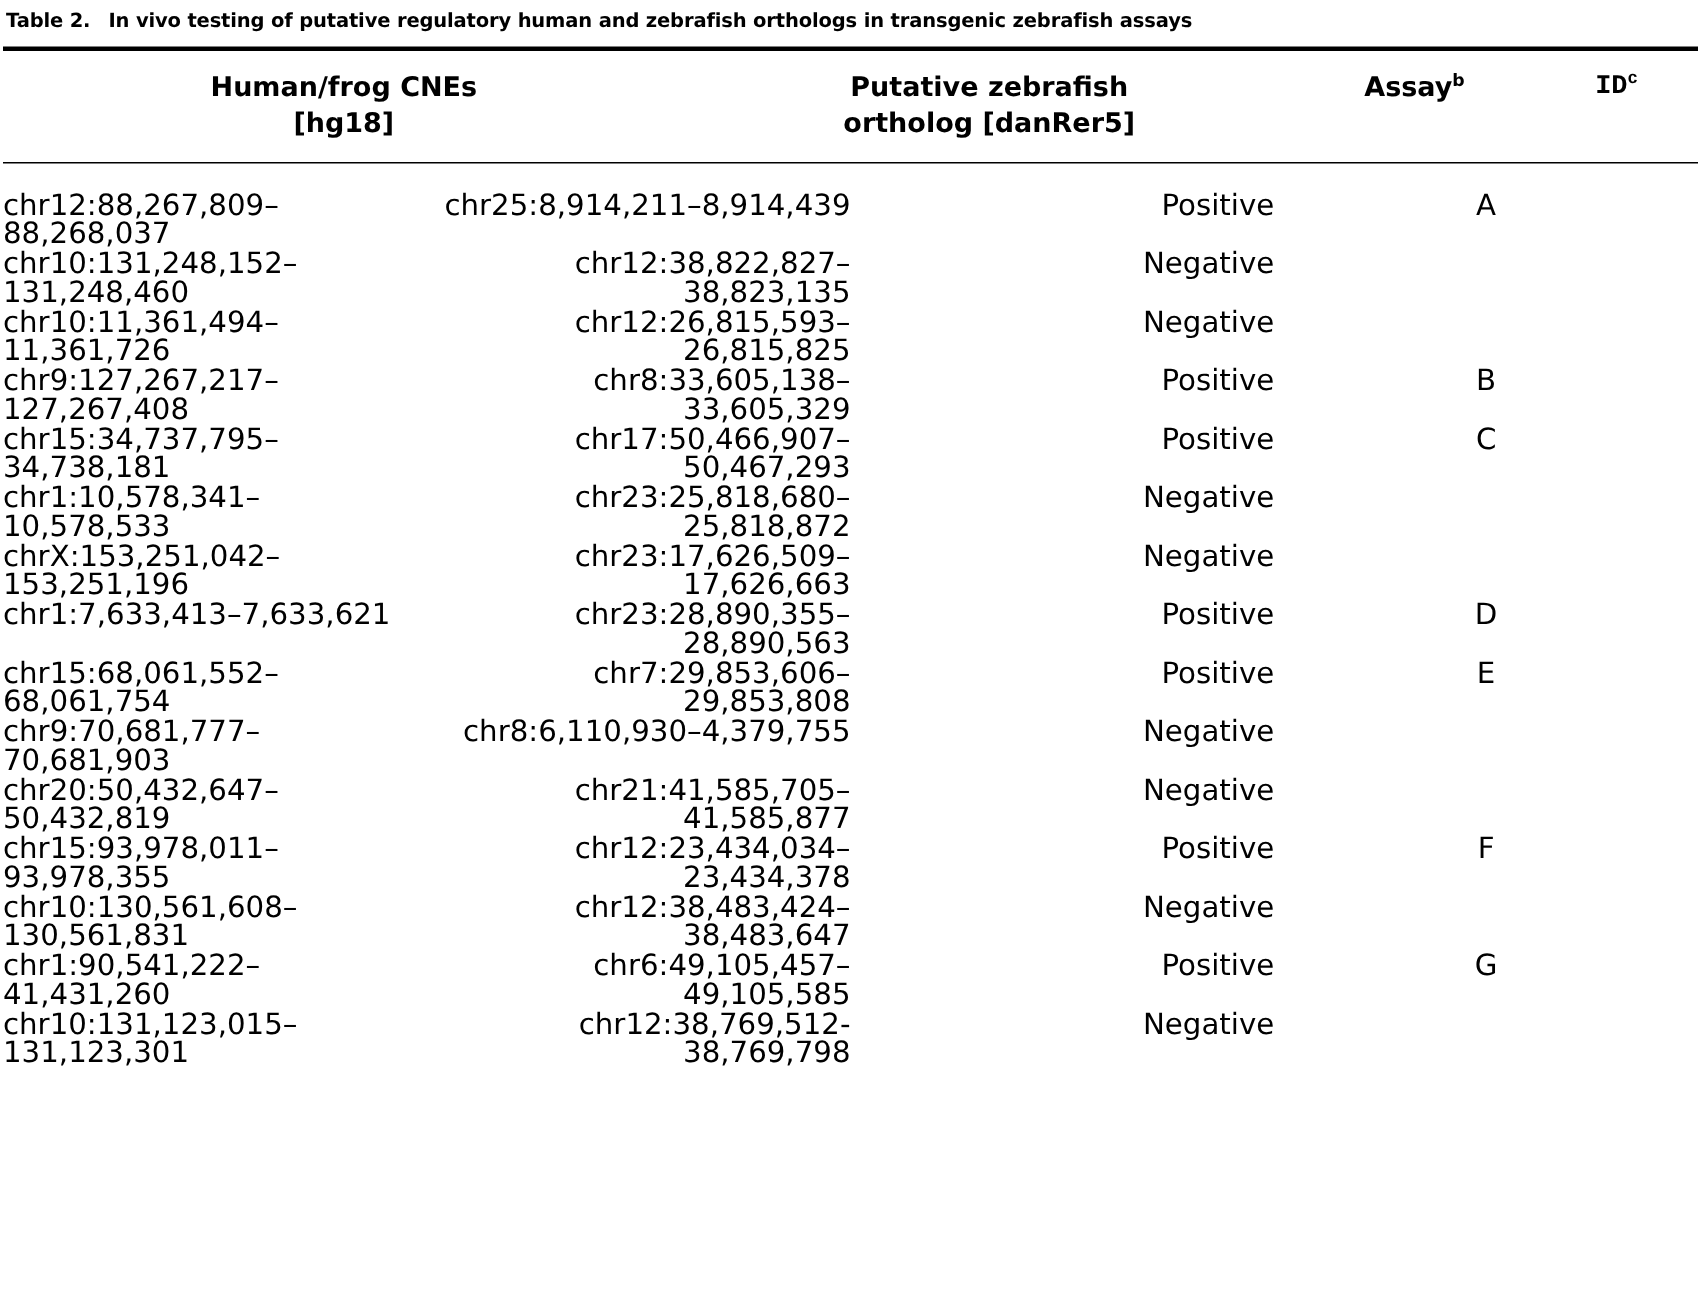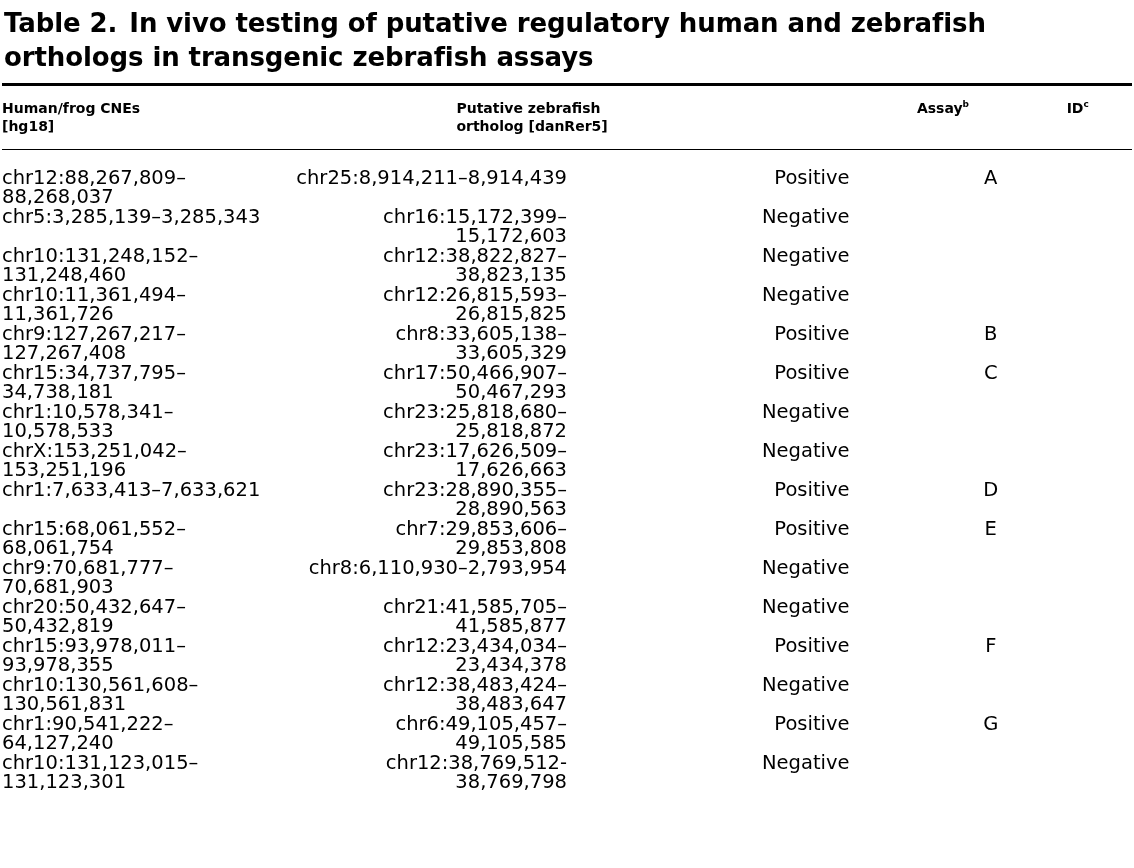--- a/index.html
+++ b/index.html
@@ -14,21 +14,21 @@
     color: #000000;
     overflow: hidden;
   }
   .page {
     width: 1134px;
     box-sizing: border-box;
     padding: 0 2px;
   }
   
   .table-title {
-    font-size: 26px;
+    font-size: 13px;
     line-height: 1.32;
     font-weight: bold;
     padding: 6px 4px 8px 2px;
     letter-spacing: -0.1px;
   }
   .table-title .label {
     margin-right: 12px;
   }
   .rule-thick {
     border-top: 3px solid #000;
@@ -38,34 +38,35 @@
     border-top: 1.6px solid #000;
     margin: 0;
   }
   
   table.main {
     width: 100%;
     border-collapse: collapse;
     table-layout: fixed;
   }
   table.main th {
-    font-size: 14px;
+    font-size: 18px;
     font-weight: bold;
     vertical-align: top;
     padding: 0;
     line-height: 1.32;
+    text-align: center;
   }
   thead .head-row th {
     padding-top: 13px;
     padding-bottom: 13px;
   }
   th.c1 { text-align: left; width: 452px; padding-left: 2px;}
   th.c2 { text-align: left; width: 404px; }
   th.c3 { text-align: center; width: 160px; }
-  th.c4 { text-align: center; width: 108px; }
+  th.c4 { text-align: center; width: 108px; font-family: Liberation Mono, monospace; }
   table.main td {
     font-size: 19.5px;
     font-weight: normal;
     padding: 0;
     line-height: 1.0;
     vertical-align: top;
   }
   td.c1 { text-align: left; padding-left: 2px; }
   td.c2 { text-align: right; }
   td.c3 { text-align: right; }
@@ -115,26 +116,20 @@
 
   <table class="main">
     <tbody id="tbody">
         <tr>
           <td class="c1">chr12:88,267,809–88,268,037</td>
           <td class="c2">chr25:8,914,211–8,914,439</td>
           <td class="c3"><span>Positive</span></td>
           <td class="c4">A</td>
         </tr>
         <tr>
-          <td class="c1">chr5:3,285,139–3,285,343</td>
-          <td class="c2">chr16:15,172,399–15,172,603</td>
-          <td class="c3"><span>Negative</span></td>
-          <td class="c4"></td>
-        </tr>
-        <tr>
           <td class="c1">chr10:131,248,152–131,248,460</td>
           <td class="c2">chr12:38,822,827–38,823,135</td>
           <td class="c3"><span>Negative</span></td>
           <td class="c4"></td>
         </tr>
         <tr>
           <td class="c1">chr10:11,361,494–11,361,726</td>
           <td class="c2">chr12:26,815,593–26,815,825</td>
           <td class="c3"><span>Negative</span></td>
           <td class="c4"></td>
@@ -170,21 +165,21 @@
           <td class="c4">D</td>
         </tr>
         <tr>
           <td class="c1">chr15:68,061,552–68,061,754</td>
           <td class="c2">chr7:29,853,606–29,853,808</td>
           <td class="c3"><span>Positive</span></td>
           <td class="c4">E</td>
         </tr>
         <tr>
           <td class="c1">chr9:70,681,777–70,681,903</td>
-          <td class="c2">chr8:6,110,930–2,793,954</td>
+          <td class="c2">chr8:6,110,930–4,379,755</td>
           <td class="c3"><span>Negative</span></td>
           <td class="c4"></td>
         </tr>
         <tr>
           <td class="c1">chr20:50,432,647–50,432,819</td>
           <td class="c2">chr21:41,585,705–41,585,877</td>
           <td class="c3"><span>Negative</span></td>
           <td class="c4"></td>
         </tr>
         <tr>
@@ -193,21 +188,21 @@
           <td class="c3"><span>Positive</span></td>
           <td class="c4">F</td>
         </tr>
         <tr>
           <td class="c1">chr10:130,561,608–130,561,831</td>
           <td class="c2">chr12:38,483,424–38,483,647</td>
           <td class="c3"><span>Negative</span></td>
           <td class="c4"></td>
         </tr>
         <tr>
-          <td class="c1">chr1:90,541,222–64,127,240</td>
+          <td class="c1">chr1:90,541,222–41,431,260</td>
           <td class="c2">chr6:49,105,457–49,105,585</td>
           <td class="c3"><span>Positive</span></td>
           <td class="c4">G</td>
         </tr>
         <tr>
           <td class="c1">chr10:131,123,015–131,123,301</td>
           <td class="c2">chr12:38,769,512-38,769,798</td>
           <td class="c3"><span>Negative</span></td>
           <td class="c4"></td>
         </tr>

